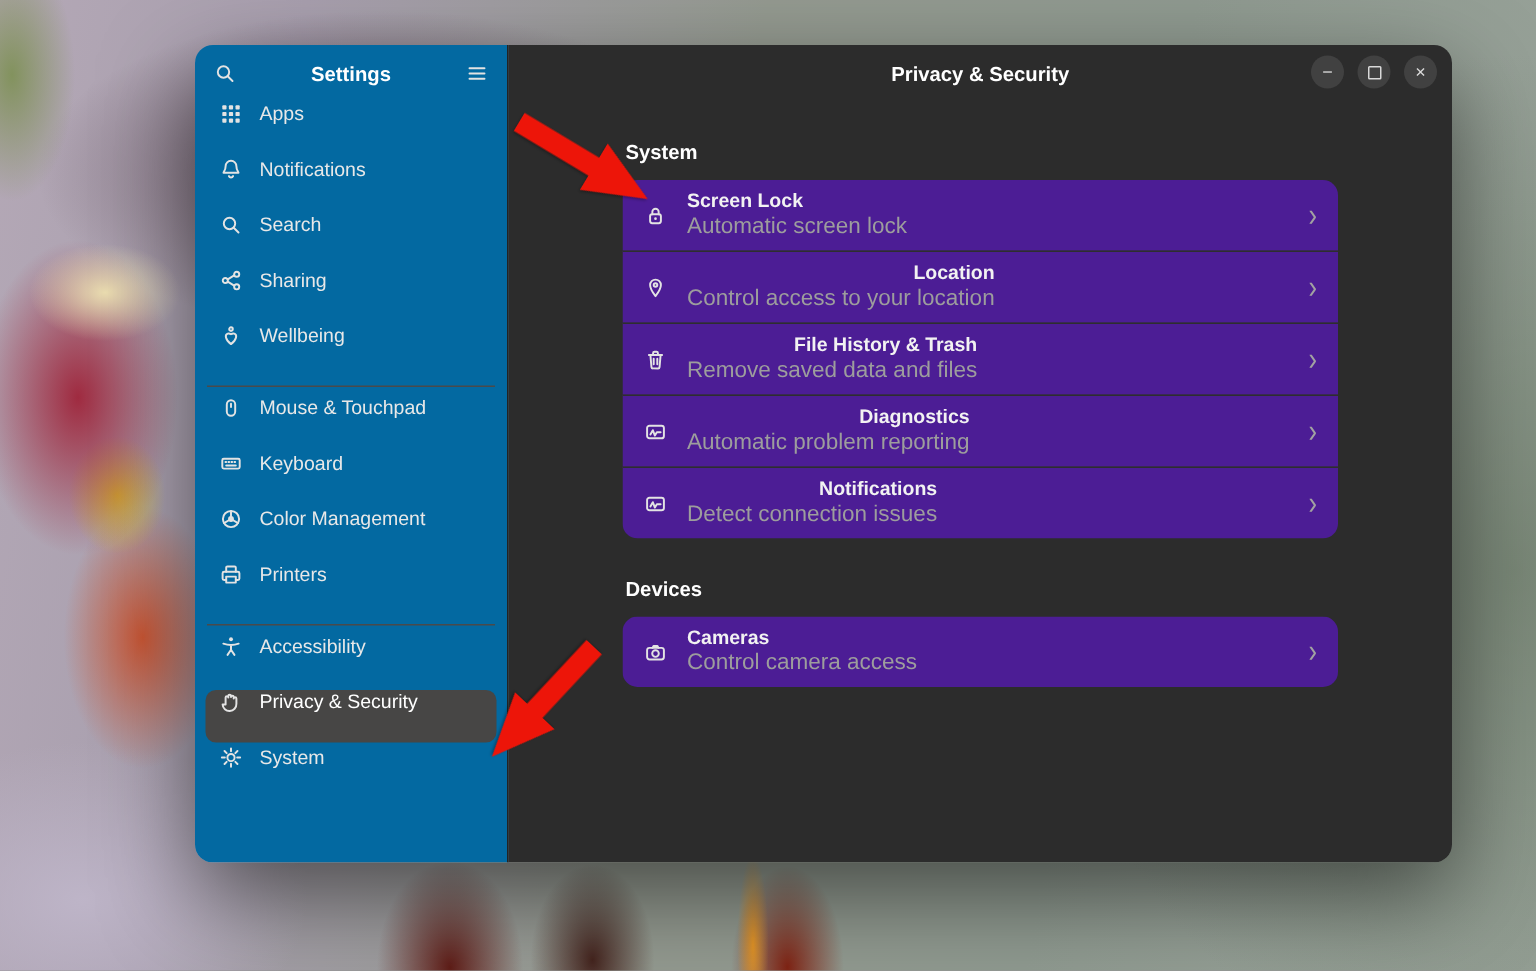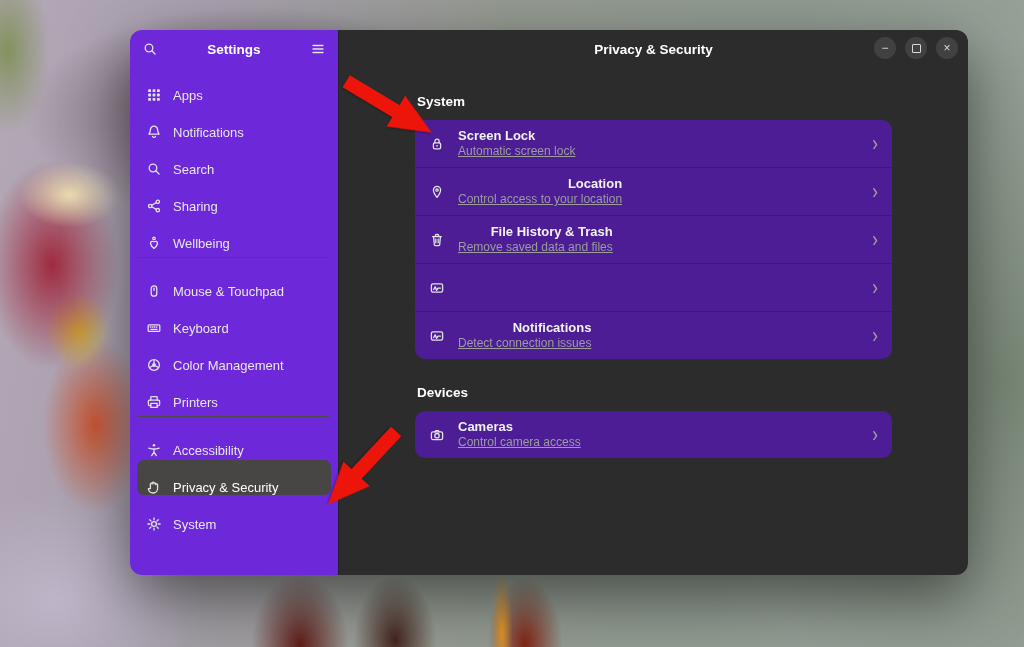--- a/index.html
+++ b/index.html
@@ -17,26 +17,26 @@
       radial-gradient(65px 95px at 300px 645px, rgba(92,22,16,.95), rgba(92,22,16,0) 75%),
       radial-gradient(55px 85px at 395px 640px, rgba(64,30,24,.95), rgba(64,30,24,0) 75%),
       radial-gradient(14px 80px at 502px 630px, rgba(232,150,34,.95), rgba(232,150,34,0) 75%),
       radial-gradient(50px 90px at 525px 645px, rgba(128,32,16,.97), rgba(128,32,16,0) 75%),
       radial-gradient(380px 420px at 1010px 380px, rgba(104,120,100,.65), rgba(104,120,100,0) 82%),
       linear-gradient(100deg,#b4a8b6 0%,#a89fae 18%,#949a90 45%,#8f9a90 70%,#99a39a 100%);}
   
   .window{position:absolute;left:130px;top:30px;width:838px;height:545px;
     border-radius:12px;display:flex;box-shadow:0 22px 60px rgba(0,0,0,.5);
     overflow:hidden;z-index:1;}
-  .sidebar{width:208px;background:#6d28d9;border-right:1px solid #232323;
+  .sidebar{width:208px;background:#0369a1;border-right:1px solid #232323;
     display:flex;flex-direction:column;}
   .sb-header{height:34px;display:flex;align-items:center;padding:2px 12px 0;}
   .sb-title{flex:1;text-align:center;font-size:13.5px;font-weight:bold;color:#fff;}
   .sb-list{flex:1;padding:2px 7px;}
-  .sb-item{height:35px;display:flex;align-items:flex-end;gap:11px;padding:0 9px;
+  .sb-item{height:35px;display:flex;align-items:flex-start;gap:11px;padding:0 9px;
     border-radius:7px;color:#e8e8e8;font-size:13px;margin-bottom:2px;}
   .sb-item.selected{background:#474645;color:#fff;}
   .sb-sep{height:1px;background:#4a4a4a;margin:6px 1px;}
   .ic{width:16px;height:16px;flex:0 0 16px;display:inline-flex;}
   .ic svg{width:16px;height:16px;stroke:#e3e3e3;fill:none;stroke-width:1.3;
     stroke-linecap:round;stroke-linejoin:round;}
   .ic svg .fill{fill:#e3e3e3;stroke:none;}
   .main{flex:1;background:#2c2c2c;display:flex;flex-direction:column;}
   .main-header{height:34px;position:relative;display:flex;align-items:center;
     justify-content:center;padding-top:2px;}
@@ -46,21 +46,21 @@
     display:flex;align-items:center;justify-content:center;font-size:12px;line-height:1;}
   .wbtn .sq{width:7px;height:7px;border:1.4px solid #d9d9d9;border-radius:1px;}
   .content{padding:28px 76px 0;}
   .section-heading{font-size:13.5px;font-weight:bold;color:#fff;margin:0 0 11px 2px;}
   .rows{border-radius:10px;overflow:hidden;margin-bottom:26px;}
   .row{height:47px;background:#4c1d95;display:flex;align-items:center;
     padding:0 14px;gap:13px;}
   .row + .row{border-top:1px solid #2e2e2e;text-align:right;}
   .row-text{display:flex;flex-direction:column;justify-content:center;gap:2px;}
   .row-title{font-size:13px;font-weight:600;color:#f2f2f2;line-height:1.1;}
-  .row-sub{font-size:12px;color:#9d9d9d;line-height:1.1;text-decoration:underline;}
+  .row-sub{font-size:15px;color:#9d9d9d;line-height:1.1;}
   .chevron{margin-left:auto;color:#a2a2a2;font-size:17px;line-height:1;
     transform:scaleY(1.3);}
   
   .arrow{position:absolute;width:100px;height:40px;z-index:3;
     filter:drop-shadow(0 1px 1px rgba(0,0,0,.35));}
   .arrow svg{width:100px;height:40px;display:block;}
   #arrow-screen-lock{left:339px;top:87px;transform:rotate(31deg);}
   #arrow-privacy{left:312px;top:448px;transform:rotate(133deg);}
 </style>
 </head>
@@ -292,20 +292,24 @@
           <span class="chevron">›</span>
         </div>
 
         <div class="row">
           <span class="ic">
             <svg viewBox="0 0 16 16">
                 <rect x="2.4" y="3.8" width="11.2" height="8.4" rx="1.6"></rect>
                 <path d="M4.6 9.6l1.6-2.8 1.4 3.6 1.3-2.2h2.5"></path>
               </svg>
           </span>
+          <span class="row-text">
+            <span class="row-title">Diagnostics</span>
+            <span class="row-sub">Automatic problem reporting</span>
+          </span>
           <span class="chevron">›</span>
         </div>
 
         <div class="row">
           <span class="ic">
             <svg viewBox="0 0 16 16">
                 <rect x="2.4" y="3.8" width="11.2" height="8.4" rx="1.6"></rect>
                 <path d="M4.6 9.6l1.6-2.8 1.4 3.6 1.3-2.2h2.5"></path>
               </svg>
           </span>

